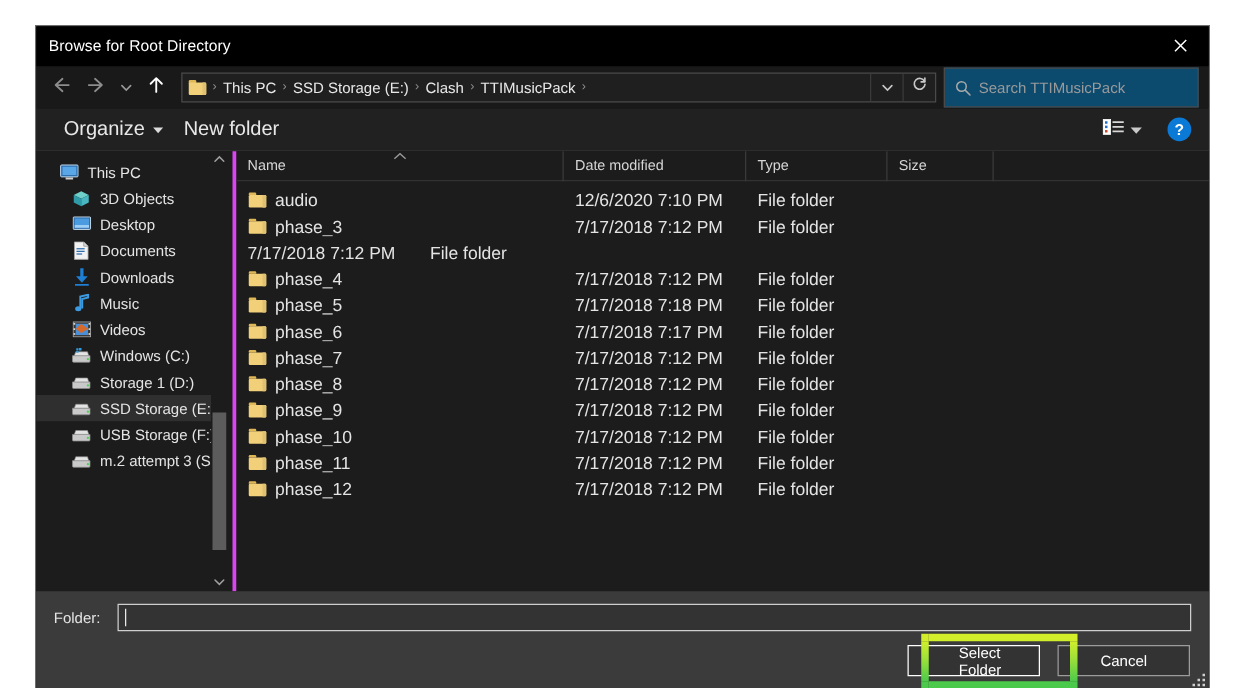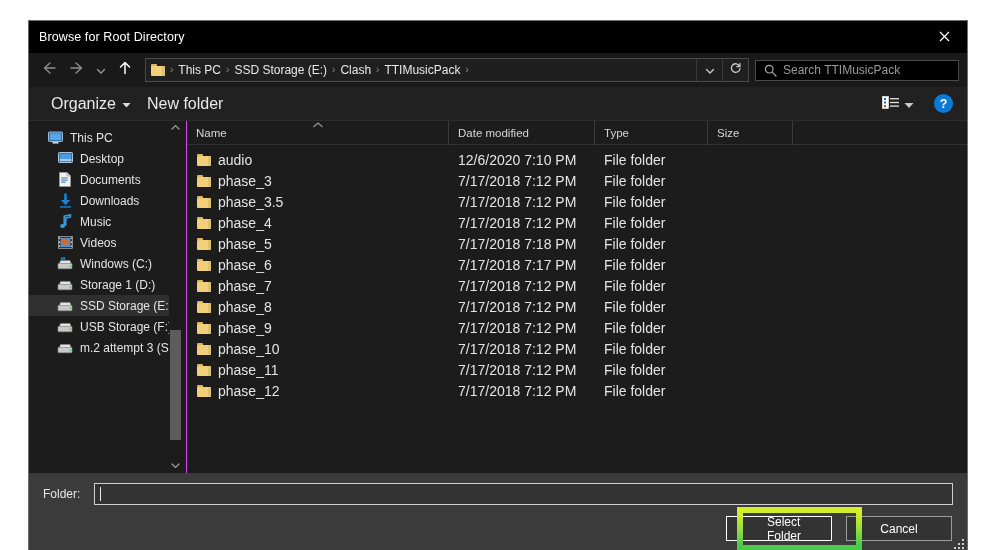--- a/index.html
+++ b/index.html
@@ -96,23 +96,23 @@
     align-items: center;
     flex: 0 0 auto;
   }
   .addr-drop, .addr-refresh {
     width: 26px; height: 22px;
     display: flex; align-items: center; justify-content: center;
     color: #cfcfcf;
     border-left: 1px solid #3a3a3a;
   }
   .searchbox {
-    width: 204px; height: 21px;
+    width: 204px; height: 32px;
     margin-left: 6px;
-    background: #000000;
+    background: #0c4a6e;
     border: 1px solid #4a4a4a;
     display: flex; align-items: center;
     flex: 0 0 auto;
   }
   .searchbox .sicon { margin: 0 6px 0 8px; display:flex; color:#a9a9a9; }
   .searchbox .sph { font-size: 12px; color: #9a9a9a; white-space: nowrap; }
 
   
   .cmdbar {
     height: 34px;
@@ -184,21 +184,21 @@
     background: #5c5c5c;
   }
   .splitter { width: 4px; background: #1c1c1c; flex: 0 0 auto; }
 
   .listpane {
     flex: 1 1 auto;
     background: #1c1c1c;
     display: flex;
     flex-direction: column;
     min-width: 0;
-    border-left: 1px solid #d946ef;
+    border-left: 3px solid #d946ef;
   }
   .colhead {
     height: 24px;
     display: flex;
     align-items: center;
     flex: 0 0 auto;
     border-bottom: 1px solid #323232;
     position: relative;
   }
   .col {
@@ -449,20 +449,30 @@
           <svg width="15" height="14" viewBox="0 0 15 14">
               <rect x="0.5" y="1" width="14" height="9.5" rx="0.8" fill="#2f6fae" stroke="#bfd8ef" stroke-width="0.8"></rect>
               <rect x="2" y="2.4" width="11" height="6.6" fill="#59a7e6"></rect>
               <rect x="4.5" y="11" width="6" height="1.6" fill="#cfcfcf"></rect>
             </svg>
         </span>
         <span>This PC</span>
       </div>
       <div class="side-item indent">
         <span class="side-ico">
+          <svg width="14" height="14" viewBox="0 0 14 14">
+              <path d="M7 1 L13 4 L7 7 L1 4 Z" fill="#6ed0c8"></path>
+              <path d="M1 4 L7 7 L7 13 L1 10 Z" fill="#2f9aa8"></path>
+              <path d="M13 4 L7 7 L7 13 L13 10 Z" fill="#49b7c2"></path>
+            </svg>
+        </span>
+        <span>3D Objects</span>
+      </div>
+      <div class="side-item indent">
+        <span class="side-ico">
           <svg width="15" height="13" viewBox="0 0 15 13">
               <rect x="0.5" y="0.5" width="14" height="10" rx="0.8" fill="#2e6da8" stroke="#cfe2f3" stroke-width="0.8"></rect>
               <rect x="1.8" y="1.8" width="11.4" height="7.4" fill="#4b9be0"></rect>
               <rect x="1.8" y="7" width="11.4" height="2.2" fill="#9ecef5"></rect>
             </svg>
         </span>
         <span>Desktop</span>
       </div>
       <div class="side-item indent">
         <span class="side-ico">
@@ -626,28 +636,20 @@
                 <span class="bdy"></span>
                 <span class="shade"></span>
               </span>
             <span>phase_3</span>
           </div>
           <div class="cell c-date">7/17/2018 7:12 PM</div>
           <div class="cell c-type">File folder</div>
           <div class="cell c-size"></div>
         </div>
         <div class="row">
-          <div class="cell c-name">
-            <span class="folder">
-                <span class="tab"></span>
-                <span class="bdy"></span>
-                <span class="shade"></span>
-              </span>
-            <span>phase_3.5</span>
-          </div>
           <div class="cell c-date">7/17/2018 7:12 PM</div>
           <div class="cell c-type">File folder</div>
           <div class="cell c-size"></div>
         </div>
         <div class="row">
           <div class="cell c-name">
             <span class="folder">
                 <span class="tab"></span>
                 <span class="bdy"></span>
                 <span class="shade"></span>

